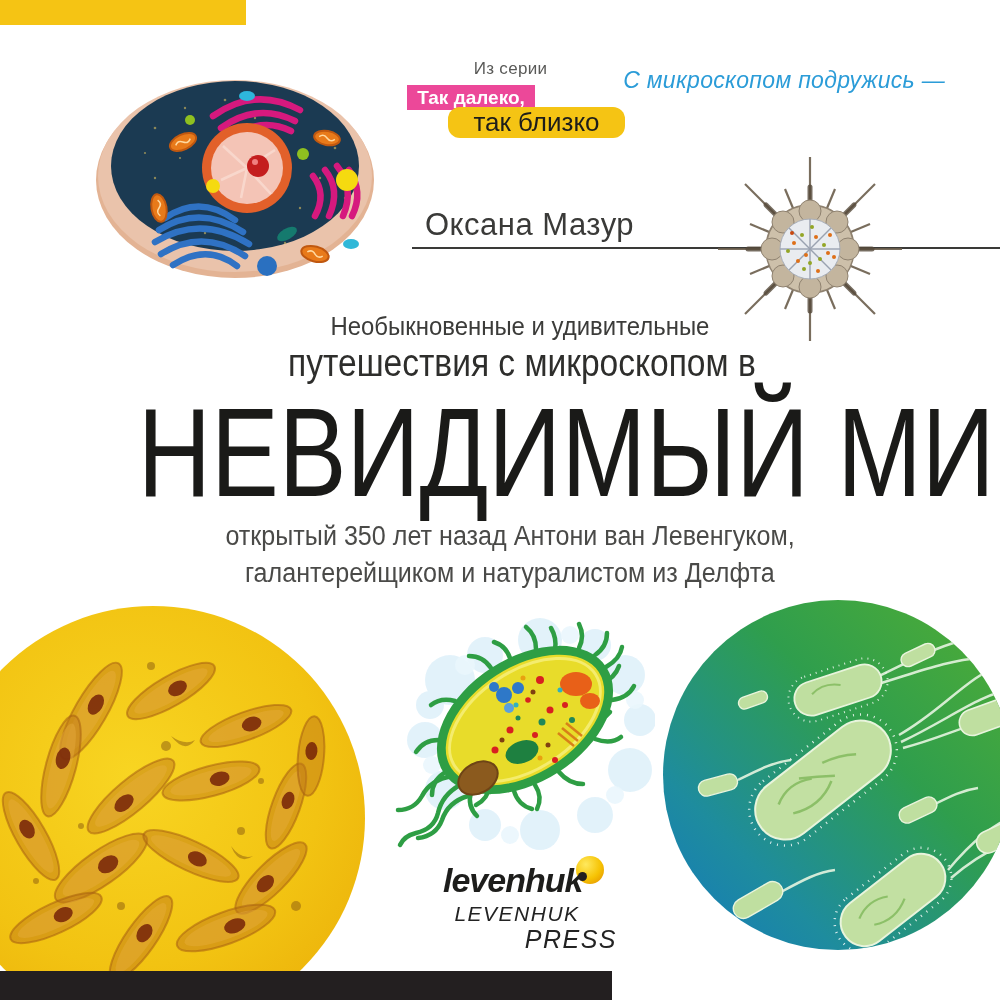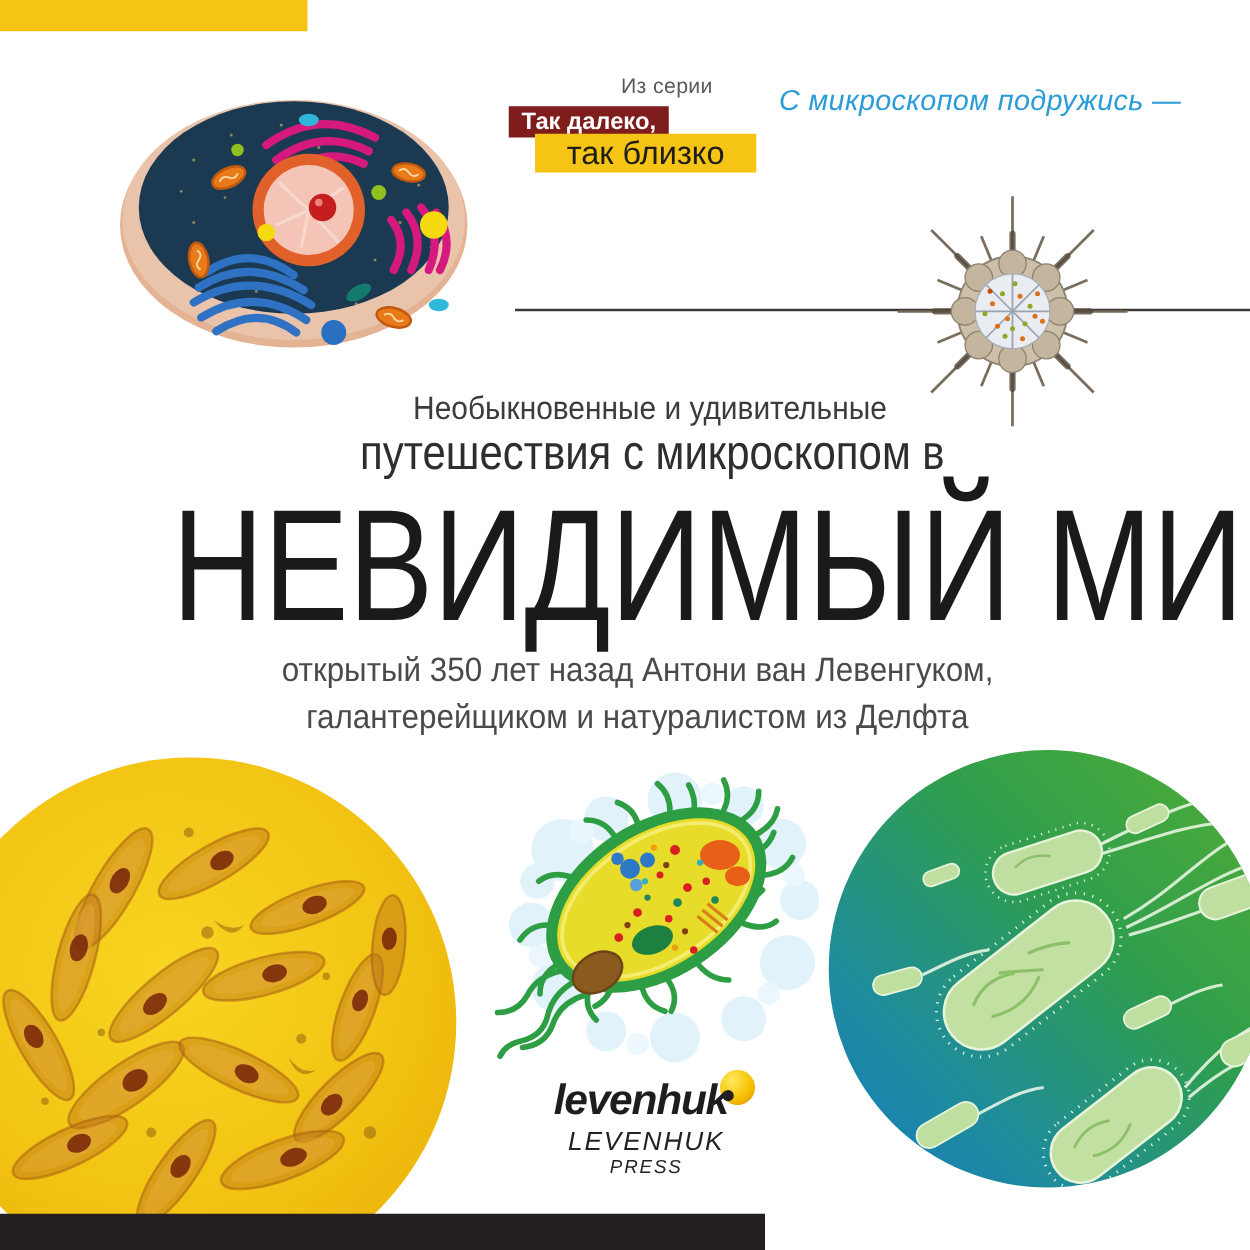--- a/index.html
+++ b/index.html
@@ -4,26 +4,26 @@
 <style>
   html,body{margin:0;padding:0;background:#888;}
   .page{
     position:relative;width:1000px;height:1000px;background:#fff;
     overflow:hidden;font-family:"Liberation Sans",sans-serif;margin:0 auto;
   }
   .abs{position:absolute;}
   
   .top-bar{left:0;top:0;width:246px;height:25px;background:#F5C414;}
   
-  .series-eyebrow{left:416px;top:59px;width:235px;text-align:center;
+  .series-eyebrow{left:393px;top:59px;width:235px;text-align:center;
     font-size:17px;color:#5A5A58;letter-spacing:.3px;}
-  .series-far{left:407px;top:85px;width:128px;height:25px;background:#7f1d1d;
+  .series-far{left:407px;top:85px;width:128px;height:25px;background:#ec4899;
     color:#fff;font-weight:bold;font-size:19px;line-height:25px;text-align:center;}
-  .series-near{left:428px;top:107px;width:177px;height:31px;background:#F5C414;
-    color:#1D1D1B;font-size:26px;line-height:31px;text-align:center;}
+  .series-near{left:448px;top:107px;width:177px;height:31px;background:#F5C414;
+    color:#1D1D1B;font-size:26px;line-height:31px;text-align:center;border-radius:12px;}
   
   .slogan{right:55px;top:65px;text-align:right;font-style:italic;
     color:#2B9CD8;font-size:23px;line-height:31px;letter-spacing:.3px;}
   
   .author{left:425px;top:207px;font-size:31px;color:#3A3A38;letter-spacing:.5px;}
   .author-rule{left:412px;top:247px;width:588px;height:2px;background:#3A3A38;}
   
   .eyebrow-small{left:20px;top:311px;width:1000px;text-align:center;
     font-size:26px;color:#3C3C3A;}
   .eyebrow-small span{display:inline-block;transform:scaleX(.92);transform-origin:center;}
@@ -42,21 +42,21 @@
   .green-circle{left:663px;top:600px;width:350px;height:350px;border-radius:50%;
     overflow:hidden;background:linear-gradient(225deg,#52AE33 0%,#2F9E4D 40%,#1E8C9E 75%,#1478BE 100%);}
   
   .logo-ball{left:576px;top:856px;width:28px;height:28px;border-radius:50%;
     background:radial-gradient(circle at 35% 30%,#FFE95E 0%,#F6C304 55%,#E18A00 100%);}
   .logo-dot{left:578px;top:872px;width:9px;height:9px;border-radius:50%;background:#231F20;}
   .wordmark{left:443px;top:861px;font-size:34px;font-weight:bold;font-style:italic;
     color:#1D1D1B;letter-spacing:-1px;}
   .imprint1{left:417px;top:902px;width:200px;text-align:center;font-size:21px;
     font-style:italic;color:#232323;letter-spacing:1.5px;}
-  .imprint2{left:417px;top:925px;width:200px;text-align:center;font-size:15px;
+  .imprint2{left:417px;top:925px;width:200px;text-align:right;font-size:25px;
     font-style:italic;color:#232323;letter-spacing:1.5px;}
   
   .bottom-bar{left:0;top:971px;width:612px;height:29px;background:#231F20;}
 </style>
 </head>
 <body>
 
 <div class="page">
 
   <div class="abs top-bar"></div>
@@ -144,20 +144,21 @@
   </svg>
 
   <div class="abs series-eyebrow">Из серии</div>
   <div class="abs series-far">Так далеко,</div>
   <div class="abs series-near">так близко</div>
 
   <div class="abs slogan">
     <div>С микроскопом подружись —</div>
   </div>
 
+  <div class="abs author">Оксана Мазур</div>
   <div class="abs author-rule"></div>
 
   <svg class="abs" style="left:713px;top:152px;" width="194" height="194" viewBox="-97 -97 194 194">
     <g stroke="#6B5E4C" stroke-width="2.2" opacity="0.9">
       <line x1="0" y1="0" x2="92" y2="0"></line>
         <line x1="0" y1="0" x2="60" y2="25"></line>
       <line x1="0" y1="0" x2="65" y2="65"></line>
         <line x1="0" y1="0" x2="25" y2="60"></line>
       <line x1="0" y1="0" x2="0" y2="92"></line>
         <line x1="0" y1="0" x2="-25" y2="60"></line>

